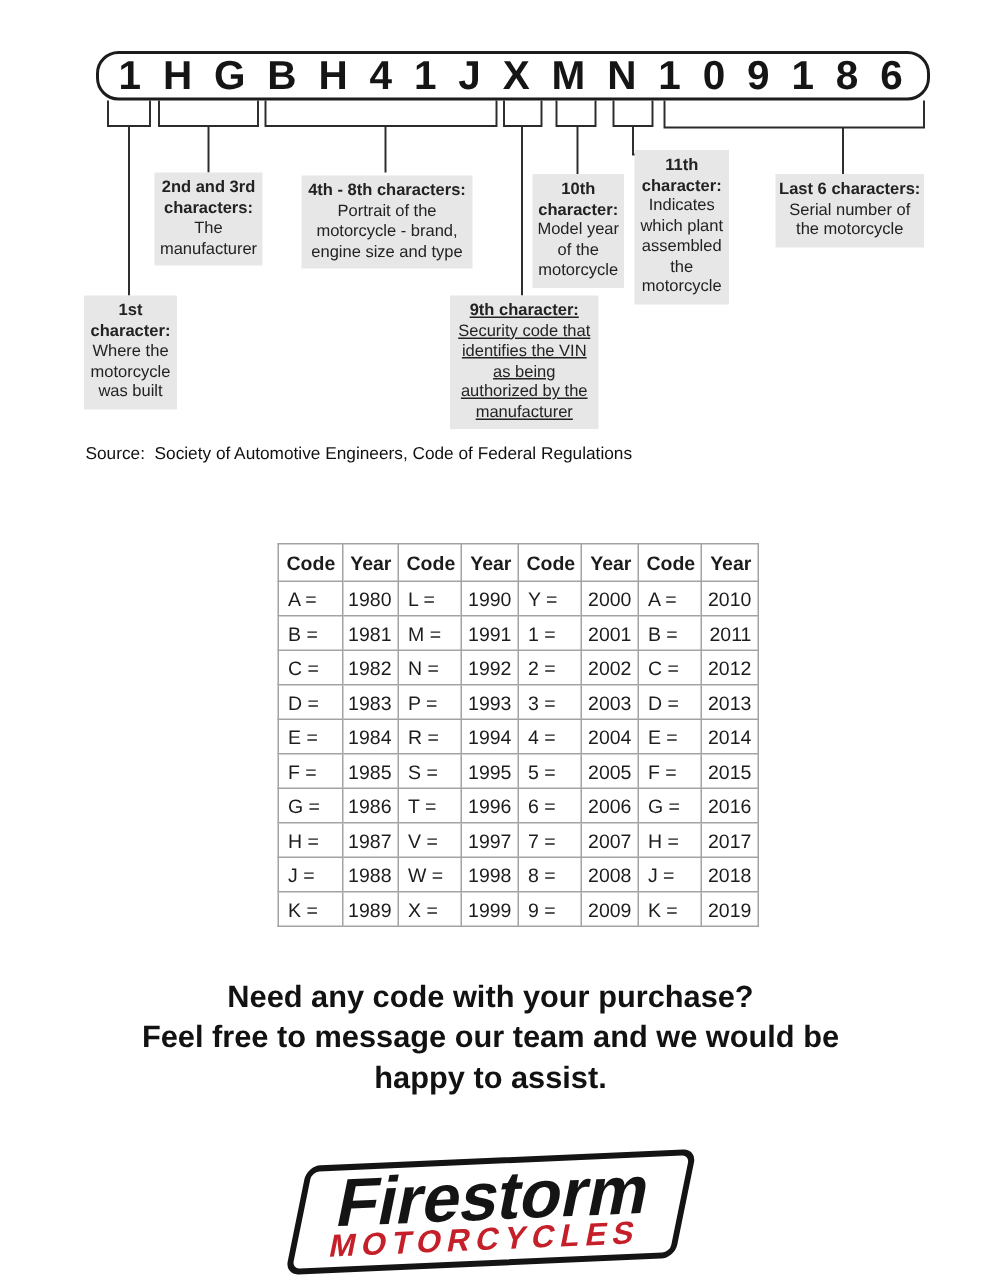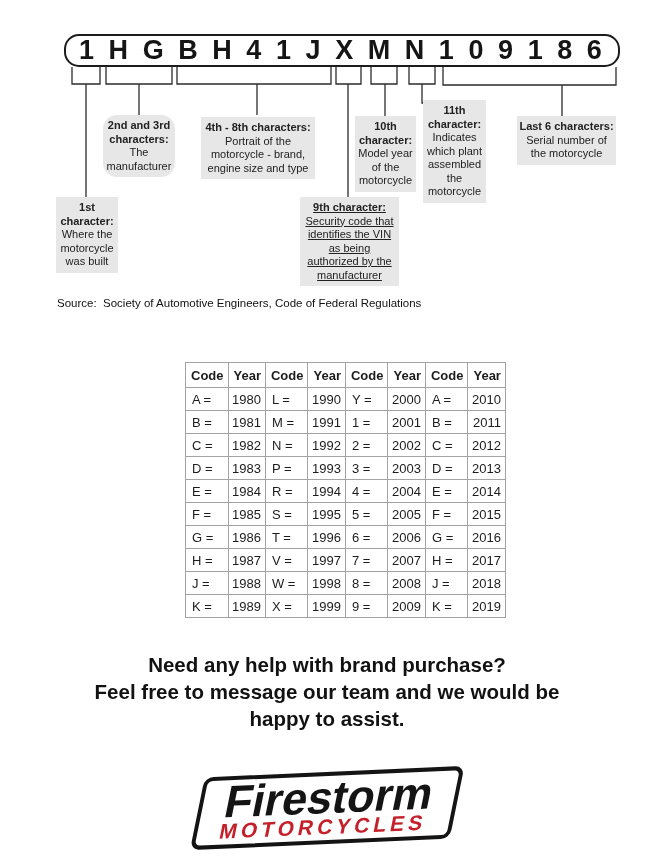--- a/index.html
+++ b/index.html
@@ -36,21 +36,21 @@
   .callout {
     position: absolute;
     background: #e7e7e7;
     text-align: center;
     font-size: 11px; line-height: 13.5px;
     padding: 4px 2px;
     color: #222;
   }
   .callout .t { font-weight: bold; }
   .co-1 { left: 56px;  top: 197px; width: 62px;  min-height: 66px; }
-  .co-2 { left: 103px; top: 115px; width: 72px; border-radius: 14px;  }
+  .co-2 { left: 103px; top: 115px; width: 72px;  }
   .co-3 { left: 201px; top: 117px; width: 114px; }
   .co-4 { left: 300px; top: 197px; width: 99px; text-decoration: underline;  }
   .co-5 { left: 355px; top: 116px; width: 61px;  }
   .co-6 { left: 423px; top: 100px; width: 63px;  }
   .co-7 { left: 517px; top: 116px; width: 99px;  }
 
   
   .source-note {
     position: absolute; left: 57px; top: 297px;
     font-size: 11.5px; color: #111;
@@ -287,21 +287,21 @@
         <td class="year-cell">1999</td>
         <td class="code-cell">9 =</td>
         <td class="year-cell">2009</td>
         <td class="code-cell">K =</td>
         <td class="year-cell">2019</td>
       </tr>
     </tbody>
 </table>
 
 <div class="help-text">
-  <div>Need any help with brand purchase?</div>
+  <div>Need any code with your purchase?</div>
   <div>Feel free to message our team and we would be happy to assist.</div>
 </div>
 
 <div class="logo-wrap">
   <div class="logo-band">
     <div class="logo-brand" style="color: rgb(20, 20, 20);">Firestorm</div>
     <div class="logo-sub" style="color: rgb(197, 32, 42);">MOTORCYCLES</div>
   </div>
 </div>
 

